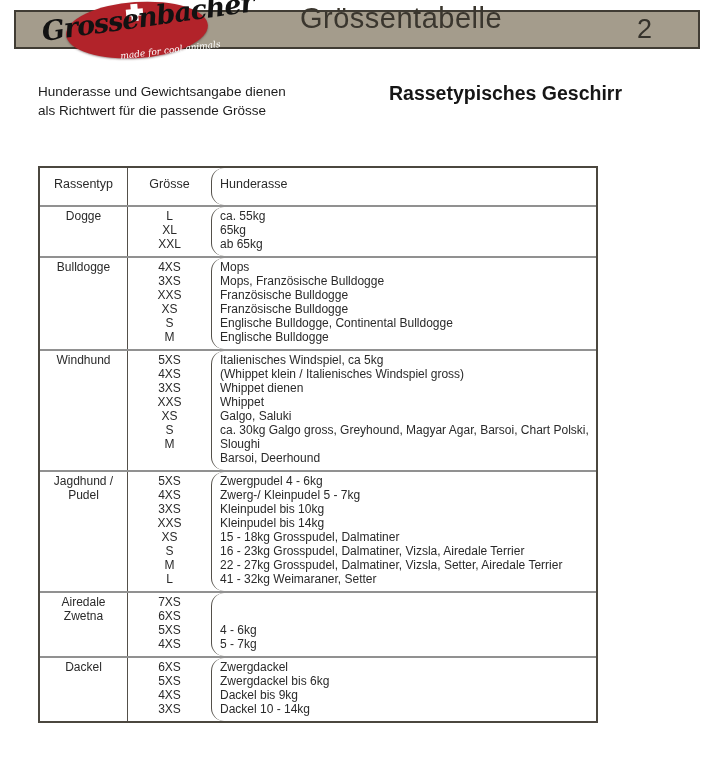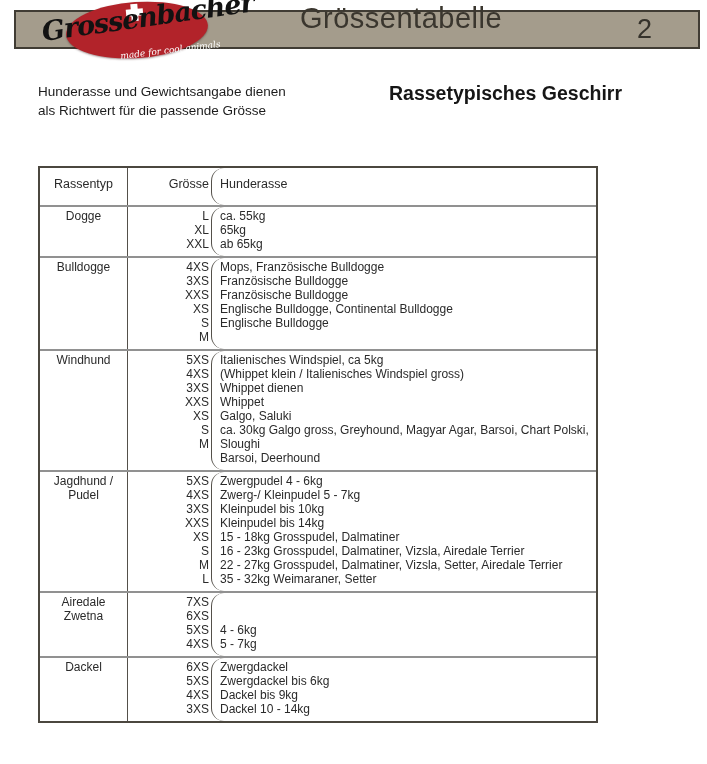--- a/index.html
+++ b/index.html
@@ -70,21 +70,21 @@
     position: absolute; left: 38px; top: 166px;
     width: 560px;
     border: 2px solid #4b473f;
     font-size: 12px; line-height: 14px; color: #2a2a2a;
   }
   .trow { display: grid; grid-template-columns: 87px 84px 1fr; }
   .tbody .trow { border-top: 2px solid #919191; }
   .cell { padding: 2px 2px 5px; }
   .cell + .cell { border-left: 1px solid #54504a; }
   .type-cell { text-align: center; }
-  .size-cell { text-align: right; }
+  .size-cell { text-align: center; }
   .desc-cell { text-align: left; padding-left: 8px; padding-right: 6px; border-radius: 13px; }
   .thead .cell { padding: 8px 2px 13px; font-size: 12.5px; line-height: 16px; }
   .thead .desc-cell { padding-left: 8px; }
   .line { min-height: 14px; }
 </style>
 </head>
 <body>
 
 <div class="header-bar"></div>
 <div class="header-title">Grössentabelle</div>
@@ -135,20 +135,21 @@
     </div>
     <div class="cell size-cell">
           <div class="line">4XS</div>
           <div class="line">3XS</div>
           <div class="line">XXS</div>
           <div class="line">XS</div>
           <div class="line">S</div>
           <div class="line">M</div>
         </div>
     <div class="cell desc-cell">
+          <div class="line">Mops</div>
           <div class="line">Mops, Französische Bulldogge</div>
           <div class="line">Französische Bulldogge</div>
           <div class="line">Französische Bulldogge</div>
           <div class="line">Englische Bulldogge, Continental Bulldogge</div>
           <div class="line">Englische Bulldogge</div>
         </div>
   </div>
 
   <div class="trow">
     <div class="cell type-cell">
@@ -189,21 +190,21 @@
           <div class="line">L</div>
         </div>
     <div class="cell desc-cell">
           <div class="line">Zwergpudel 4 - 6kg</div>
           <div class="line">Zwerg-/ Kleinpudel 5 - 7kg</div>
           <div class="line">Kleinpudel bis 10kg</div>
           <div class="line">Kleinpudel bis 14kg</div>
           <div class="line">15 - 18kg Grosspudel, Dalmatiner</div>
           <div class="line">16 - 23kg Grosspudel, Dalmatiner, Vizsla, Airedale Terrier</div>
           <div class="line">22 - 27kg Grosspudel, Dalmatiner, Vizsla, Setter, Airedale Terrier</div>
-          <div class="line">35 - 32kg Weimaraner, Setter</div>
+          <div class="line">41 - 32kg Weimaraner, Setter</div>
         </div>
   </div>
 
   <div class="trow">
     <div class="cell type-cell">
       <div class="type-label">Airedale Zwetna</div>
     </div>
     <div class="cell size-cell">
           <div class="line">7XS</div>
           <div class="line">6XS</div>

